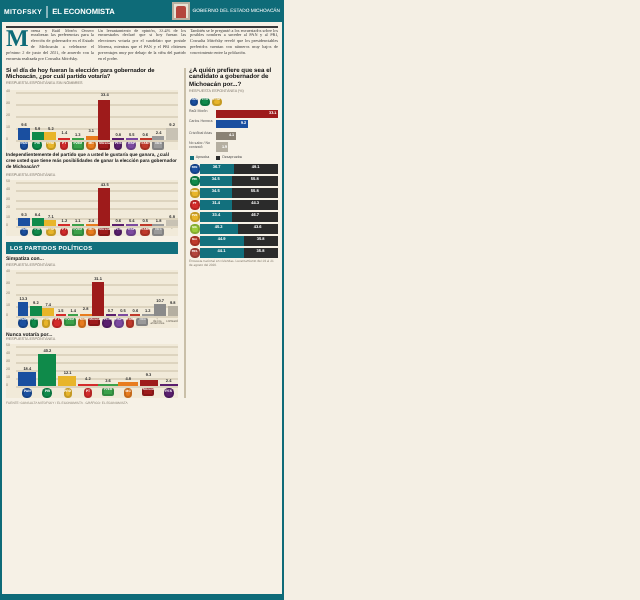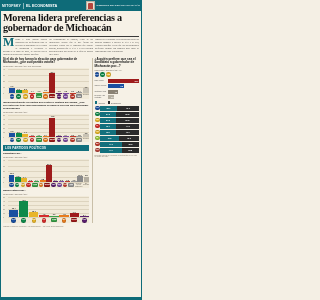--- a/index.html
+++ b/index.html
@@ -137,21 +137,20 @@
       <div class="crest">
         <div class="crest-inner"></div>
       </div>
       <div class="gov-label">GOBIERNO DEL ESTADO MICHOACÁN</div>
     </div>
   </div>
 
   <div class="sidebar-l"></div>
   <div class="sidebar-r"></div>
 
-  <div class="headline">Morena lidera preferencias a gobernador de Michoacán</div>
   <div class="rule"></div>
 
   <div class="intro">
     <div class="icol">
       <span class="dropcap">M</span>
       <div class="itext">orena y Raúl Morón Orozco encabezan las preferencias para la elección de gobernador en el Estado de Michoacán a celebrarse el próximo 2 de junio del 2021, de acuerdo con la encuesta realizada por Consulta Mitofsky.</div>
     </div>
     <div class="icol">
       <div class="itext">Un levantamiento de opinión, 33.4% de los encuestados declaró que si hoy fueran las elecciones votaría por el candidato que postule Morena, mientras que el PAN y el PRI obtienen porcentajes muy por debajo de la cifra del partido en el poder.</div>
     </div>

